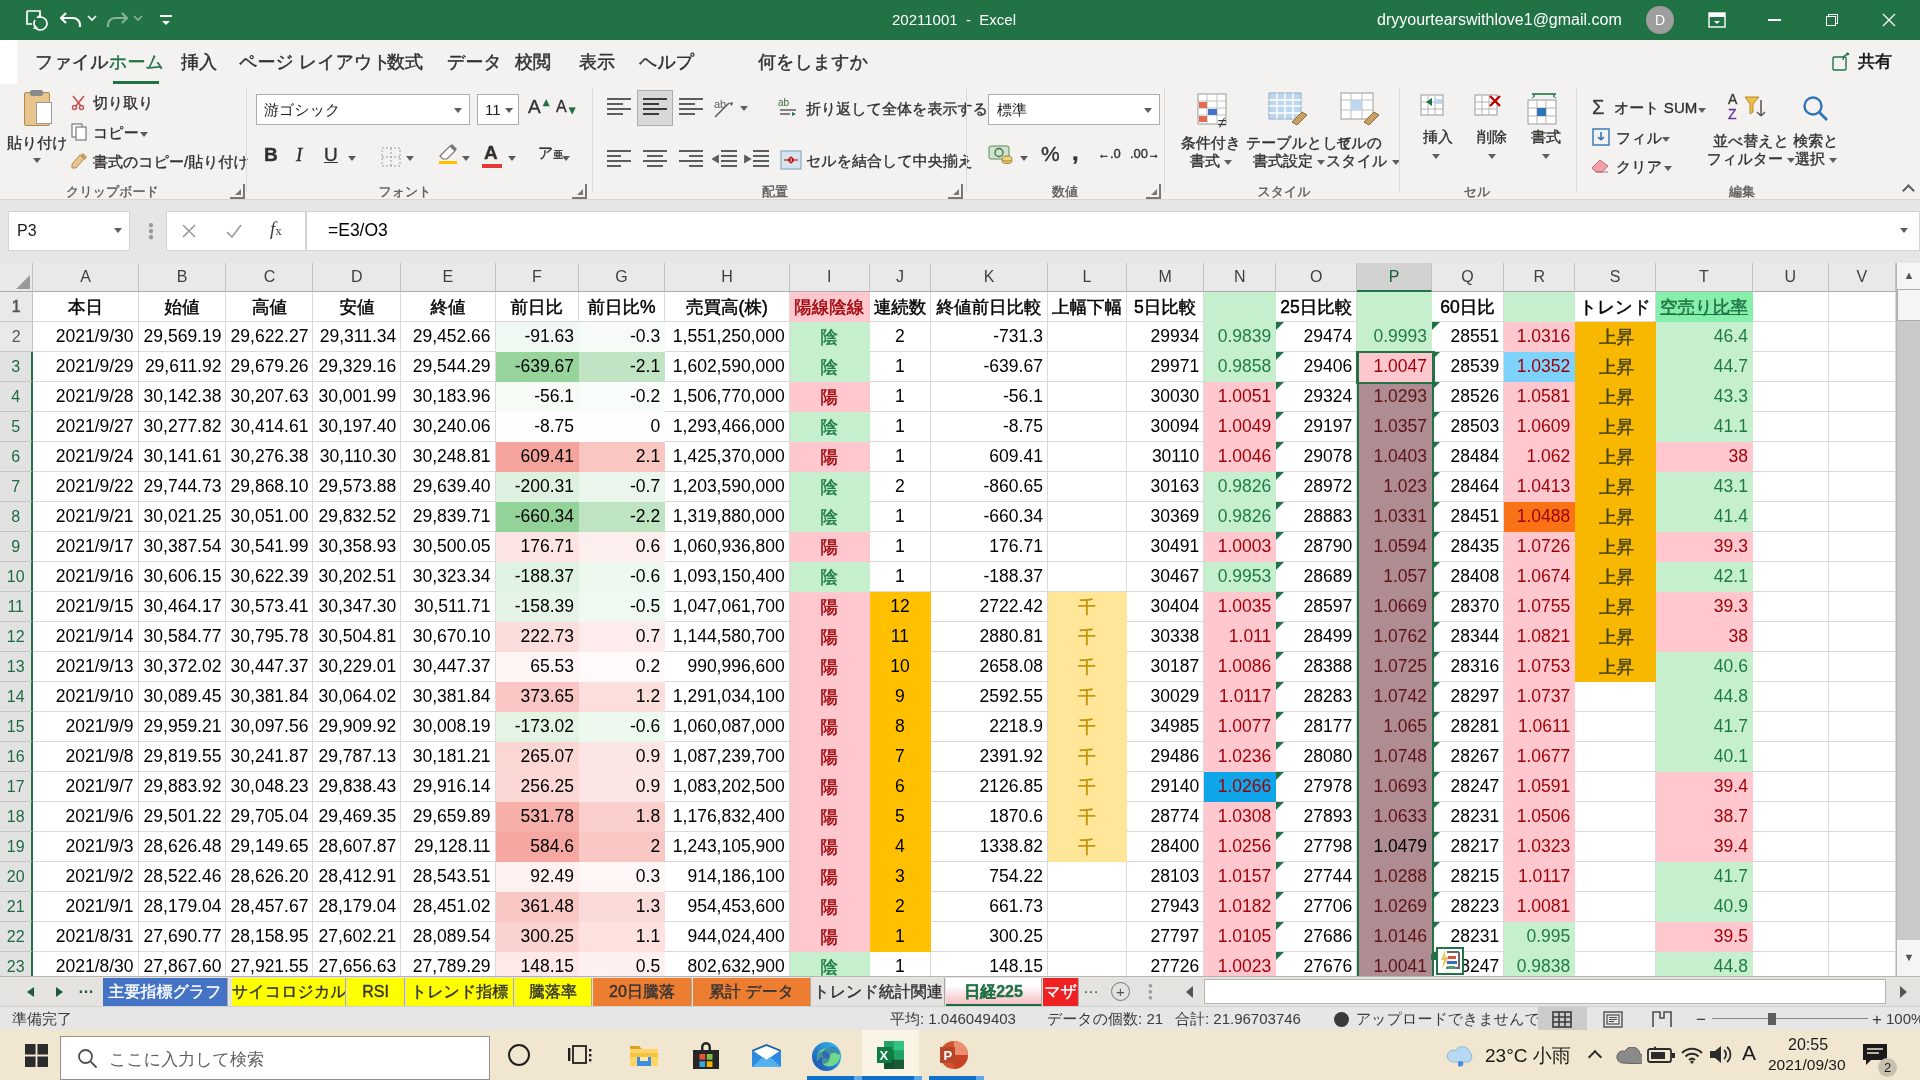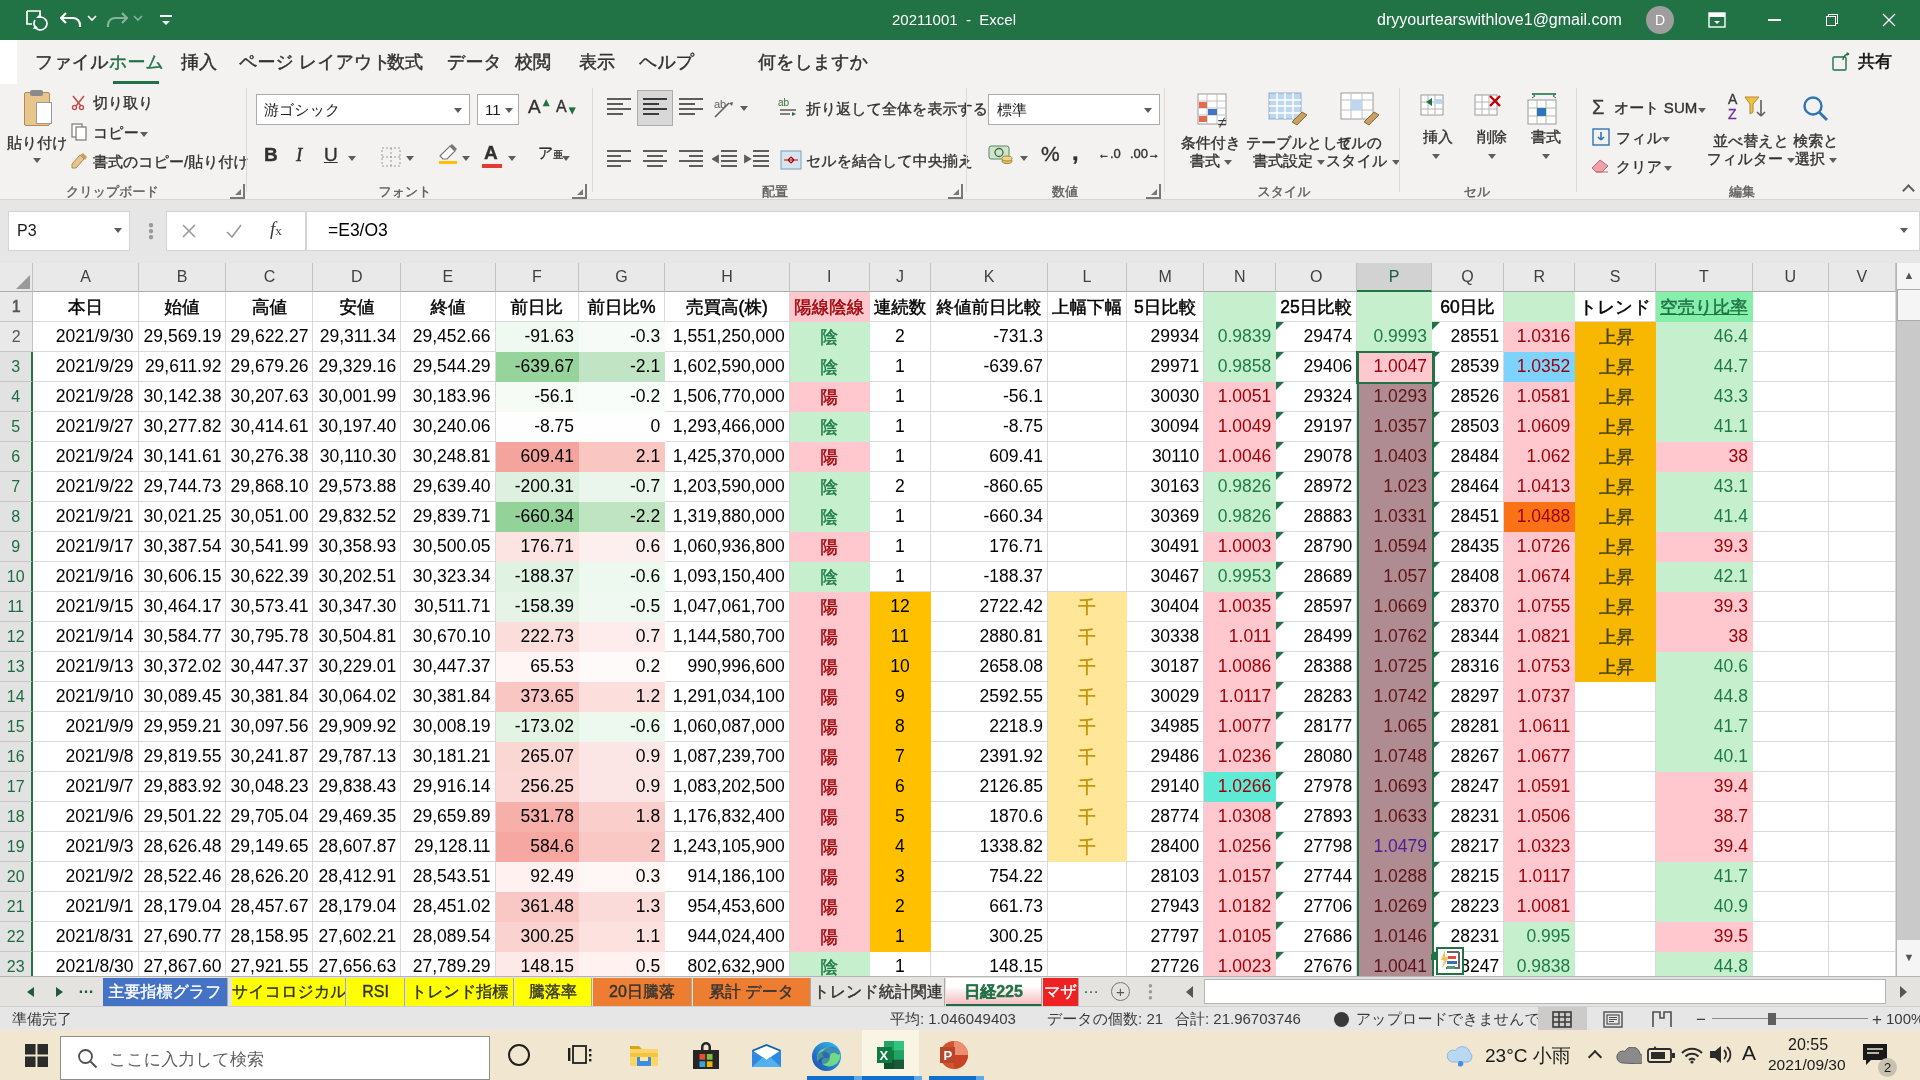--- a/index.html
+++ b/index.html
@@ -796,21 +796,21 @@
           <td class="ra">29,838.43</td>
           <td class="ra">29,916.14</td>
 <td class="ra fill" style="background:#FBD8D6">256.25</td>
 <td class="ra fill" style="background:#FCE6E5">0.9</td>
 <td class="ra">1,083,202,500</td>
 <td class="ce fill jp" style="background:#FFC7CE;color:#9C0006">陽</td>
 <td class="ce fill" style="background:#FFC000">6</td>
 <td class="ra">2126.85</td>
 <td class="ce jp fill" style="background:#FFE699;color:#BF8F00">千</td>
 <td class="ra">29140</td>
-<td class="ra fill" style="background:#5eead4;color:#9C0006">1.0266</td>
+<td class="ra fill" style="background:#0ea5e9;color:#9C0006">1.0266</td>
 <td class="ra tric"><i class="tri"></i>27978</td>
 <td class="ra fill" style="background:#AE8C91;color:#5E1318">1.0693</td>
 <td class="ra tric"><i class="tri"></i>28247</td>
 <td class="ra fill" style="background:#FFC7CE;color:#9C0006">1.0591</td>
 <td class="le jp" style="background:#FFFFFF;color:#45430F;padding-left:7px"></td>
 <td class="ra fill" style="background:#FFC7CE;color:#9C0006">39.4</td>
 <td></td>
           <td></td>
 </tr>
 <tr>
@@ -848,21 +848,21 @@
 <td class="ra fill" style="background:#F6A7A1">584.6</td>
 <td class="ra fill" style="background:#F9C8C5">2</td>
 <td class="ra">1,243,105,900</td>
 <td class="ce fill jp" style="background:#FFC7CE;color:#9C0006">陽</td>
 <td class="ce fill" style="background:#FFC000">4</td>
 <td class="ra">1338.82</td>
 <td class="ce jp fill" style="background:#FFE699;color:#BF8F00">千</td>
 <td class="ra">28400</td>
 <td class="ra fill" style="background:#FFC7CE;color:#9C0006">1.0256</td>
 <td class="ra tric"><i class="tri"></i>27798</td>
-<td class="ra fill" style="background:#AE8C91;color:#4c1d95">1.0479</td>
+<td class="ra fill" style="background:#AE8C91;color:#000000">1.0479</td>
 <td class="ra tric"><i class="tri"></i>28217</td>
 <td class="ra fill" style="background:#FFC7CE;color:#9C0006">1.0323</td>
 <td class="le jp" style="background:#FFFFFF;color:#45430F;padding-left:7px"></td>
 <td class="ra fill" style="background:#FFC7CE;color:#9C0006">39.4</td>
 <td></td>
           <td></td>
 </tr>
 <tr>
 <td class="rh sel">20</td>
 <td class="ra">2021/9/2</td>

